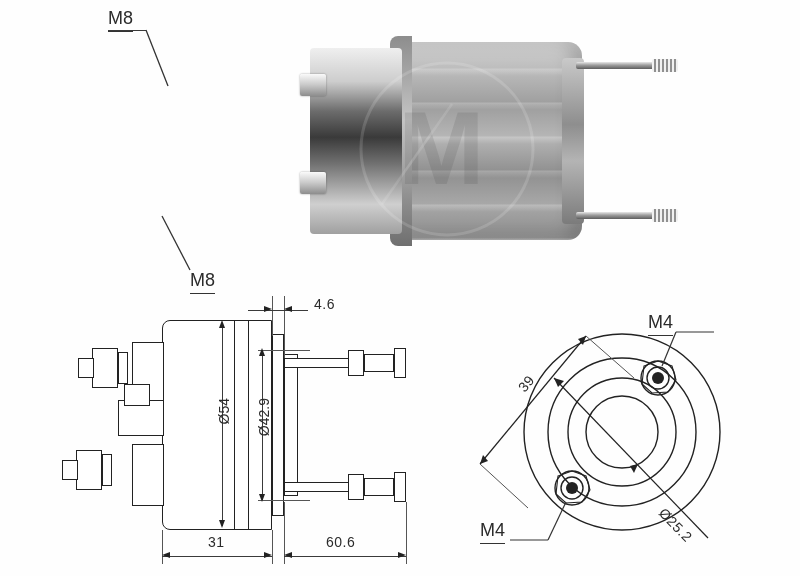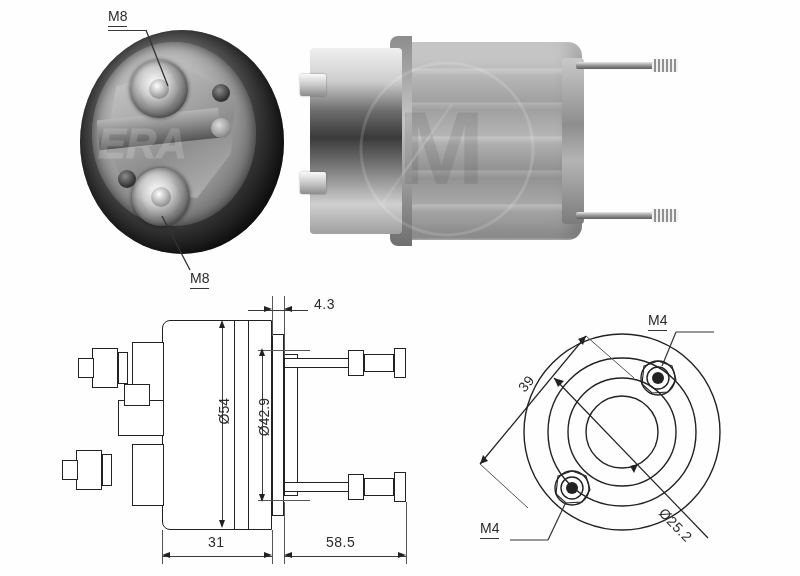--- a/index.html
+++ b/index.html
@@ -163,53 +163,30 @@
     font-family:"Liberation Sans", sans-serif;
     white-space:nowrap;
   }
 
   
   #drawing-rear{left:462px;top:292px;width:330px;height:282px;}
   .rot{position:absolute;transform-origin:left top;}
 
   
   .callout{
-    position:absolute;font-size:14px;color:#2b2b2b;
+    position:absolute;font-size:18px;color:#2b2b2b;
     font-family:"Liberation Sans", sans-serif;white-space:nowrap;
     padding-bottom:2px;border-bottom:1.4px solid #333;
   }
 </style>
 </head>
 <body>
 
 <div class="sheet">
 
-  <div class="panel" id="photo-front">
-    <div class="pf-outer"></div>
-    <div class="pf-ring"></div>
-    <div class="pf-plate"></div>
-    <div class="pf-bar"></div>
-
-    <div class="term" id="term-top">
-      <div class="hex"></div>
-      <div class="core"></div>
-    </div>
-    <div class="term" id="term-bottom">
-      <div class="hex"></div>
-      <div class="core"></div>
-    </div>
-
-    <div class="pf-hole" id="pf-hole-a"></div>
-    <div class="pf-hole" id="pf-hole-b"></div>
-    <div class="pf-hole" id="pf-hole-c"></div>
-
-    <svg class="pf-wm" viewBox="0 0 170 52">
-      <text x="6" y="40" font-family="Liberation Sans, sans-serif" font-size="42" font-weight="bold" font-style="italic" fill="#ffffff" opacity="0.55" stroke="#ffffff" stroke-width="1">ERA</text>
-    </svg>
-  </div>
 
   <div class="callout" style="left:108px;top:8px;">M8</div>
   <div class="lead h" style="left:108px;top:30px;width:38px;"></div>
   <svg style="position:absolute;left:136px;top:24px;width:46px;height:70px;">
     <line x1="10" y1="6" x2="32" y2="62" stroke="#333" stroke-width="1.3"></line>
   </svg>
 
   <div class="callout" style="left:190px;top:270px;">M8</div>
   <svg style="position:absolute;left:152px;top:212px;width:48px;height:64px;">
     <line x1="10" y1="4" x2="38" y2="58" stroke="#333" stroke-width="1.3"></line>
@@ -266,21 +243,21 @@
     <div class="dbox" style="left:222px;top:190px;width:122px;height:10px;"></div>
     <div class="hexnut" style="left:286px;top:182px;width:16px;height:26px;"></div>
     <div class="dbox" style="left:302px;top:186px;width:30px;height:18px;"></div>
     <div class="hexnut" style="left:332px;top:180px;width:12px;height:30px;"></div>
 
     <div class="thin v" style="left:210px;top:4px;height:40px;"></div>
     <div class="thin v" style="left:222px;top:4px;height:62px;"></div>
     <div class="lead h" style="left:186px;top:18px;width:60px;"></div>
     <div class="arrow-r" style="left:202px;top:14px;"></div>
     <div class="arrow-l" style="left:222px;top:14px;"></div>
-    <div class="dim" style="left:252px;top:4px;">4.3</div>
+    <div class="dim" style="left:252px;top:4px;">4.6</div>
 
     <div class="lead v" style="left:160px;top:32px;height:202px;"></div>
     <div class="arrow-u" style="left:157px;top:28px;"></div>
     <div class="arrow-d" style="left:157px;top:228px;"></div>
     <div class="vtext" style="left:154px;top:106px;">Ø54</div>
 
     <div class="thin h" style="left:196px;top:58px;width:52px;"></div>
     <div class="thin h" style="left:196px;top:208px;width:52px;"></div>
     <div class="lead v" style="left:200px;top:58px;height:150px;"></div>
     <div class="arrow-u" style="left:197px;top:56px;"></div>
@@ -292,21 +269,21 @@
     <div class="lead h" style="left:100px;top:264px;width:110px;"></div>
     <div class="arrow-l" style="left:100px;top:260px;"></div>
     <div class="arrow-r" style="left:202px;top:260px;"></div>
     <div class="dim" style="left:146px;top:242px;">31</div>
 
     <div class="thin v" style="left:222px;top:210px;height:62px;"></div>
     <div class="thin v" style="left:344px;top:210px;height:62px;"></div>
     <div class="lead h" style="left:222px;top:264px;width:122px;"></div>
     <div class="arrow-l" style="left:222px;top:260px;"></div>
     <div class="arrow-r" style="left:336px;top:260px;"></div>
-    <div class="dim" style="left:264px;top:242px;">58.5</div>
+    <div class="dim" style="left:264px;top:242px;">60.6</div>
   </div>
 
   <div class="panel" id="drawing-rear">
 
     <svg width="330" height="282" viewBox="0 0 330 282" style="position:absolute;left:0;top:0;">
 
       <circle cx="160" cy="140" r="98" fill="none" stroke="#222" stroke-width="1.4"></circle>
 
       <circle cx="160" cy="140" r="74" fill="none" stroke="#222" stroke-width="1.4"></circle>
 

